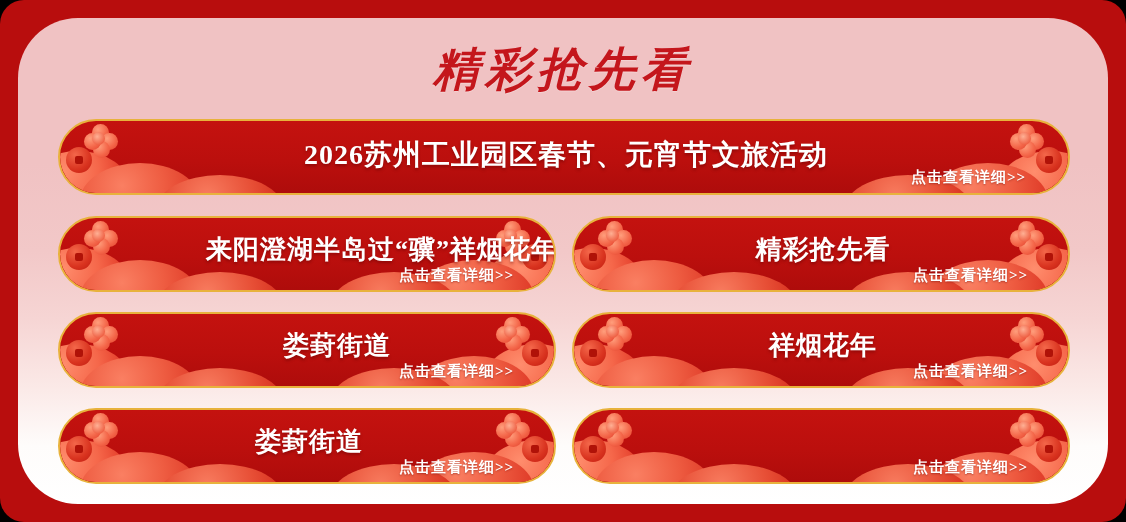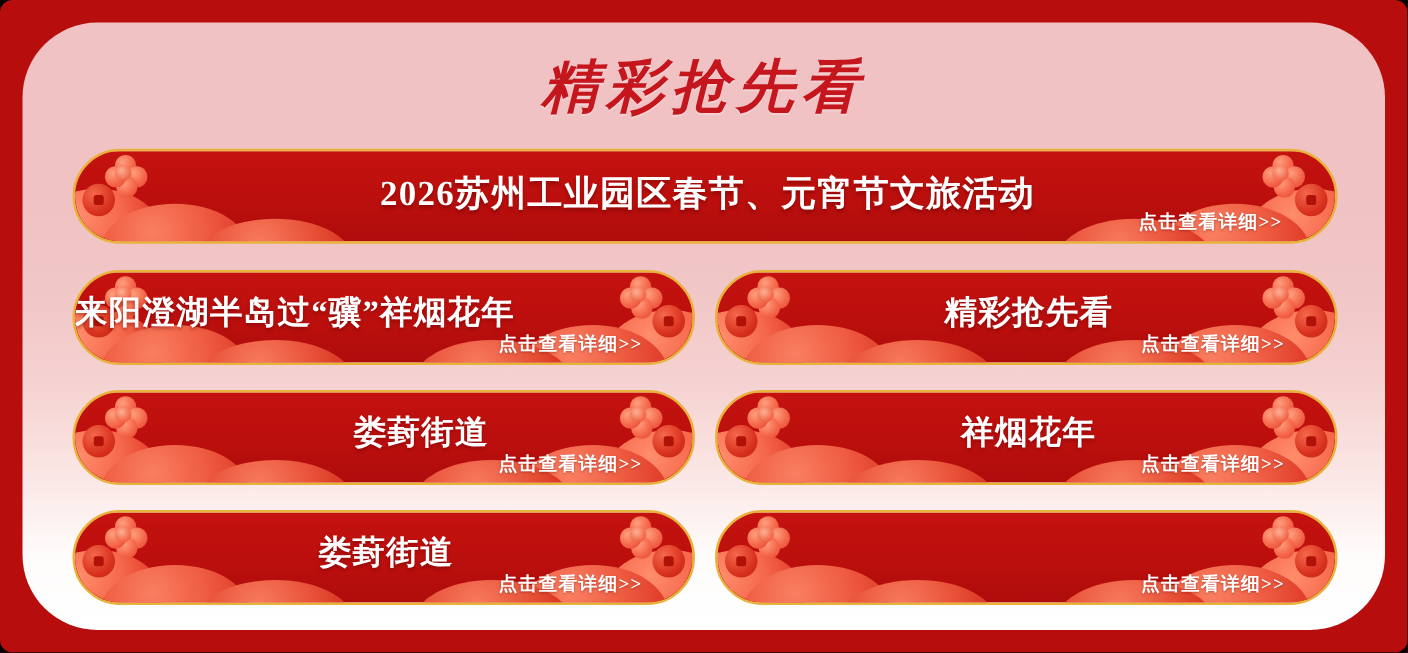--- a/index.html
+++ b/index.html
@@ -6,21 +6,21 @@
   body{width:1126px;height:522px;overflow:hidden;
        font-family:"Liberation Serif","DejaVu Serif",serif;}
 
   
   #poster{
     position:relative;width:1126px;height:522px;background:#000;
   }
   #frame{
     position:absolute;left:0;top:0;width:1126px;height:522px;
     background:#b80d0d;
-    border-radius:10px;
+    border-radius:24px;
     overflow:hidden;
   }
   #panel{
     position:absolute;left:18px;top:18px;
     width:1090px;height:486px;
     border-radius:60px;
     background:linear-gradient(180deg,
         #f0c2c3 0%, #f0c2c3 30%,
         #f2c8c8 48%, #f6d5d4 62%,
         #fbe9e7 76%, #fefcfb 88%, #ffffff 100%);
@@ -180,21 +180,21 @@
         <div class="cloud d3" style="right:96px;top:54px;width:128px;height:70px;"></div>
         <div class="coin" style="right:6px;top:26px;"></div>
         <div class="blossom" style="right:24px;top:3px;">
               <i></i>
               <i></i>
               <i></i>
               <i></i>
               <i></i>
             </div>
       </div>
-      <div class="b-main" style="left:0;top:14px;width:498px;text-align:left;">来阳澄湖半岛过“骥”祥烟花年</div>
+      <div class="b-main" style="left:0;top:14px;width:498px;text-align:right;">来阳澄湖半岛过“骥”祥烟花年</div>
       <div class="b-sub" style="right:40px;top:48px;">点击查看详细&gt;&gt;</div>
     </div>
 
     <div class="banner half rowR r2">
       <div class="clip">
         <div class="cloud d1" style="left:-34px;top:30px;width:104px;height:74px;"></div>
         <div class="cloud d2" style="left:20px;top:42px;width:120px;height:76px;"></div>
         <div class="cloud d3" style="left:96px;top:54px;width:128px;height:70px;"></div>
         <div class="coin" style="left:6px;top:26px;"></div>
         <div class="blossom" style="left:24px;top:3px;">

